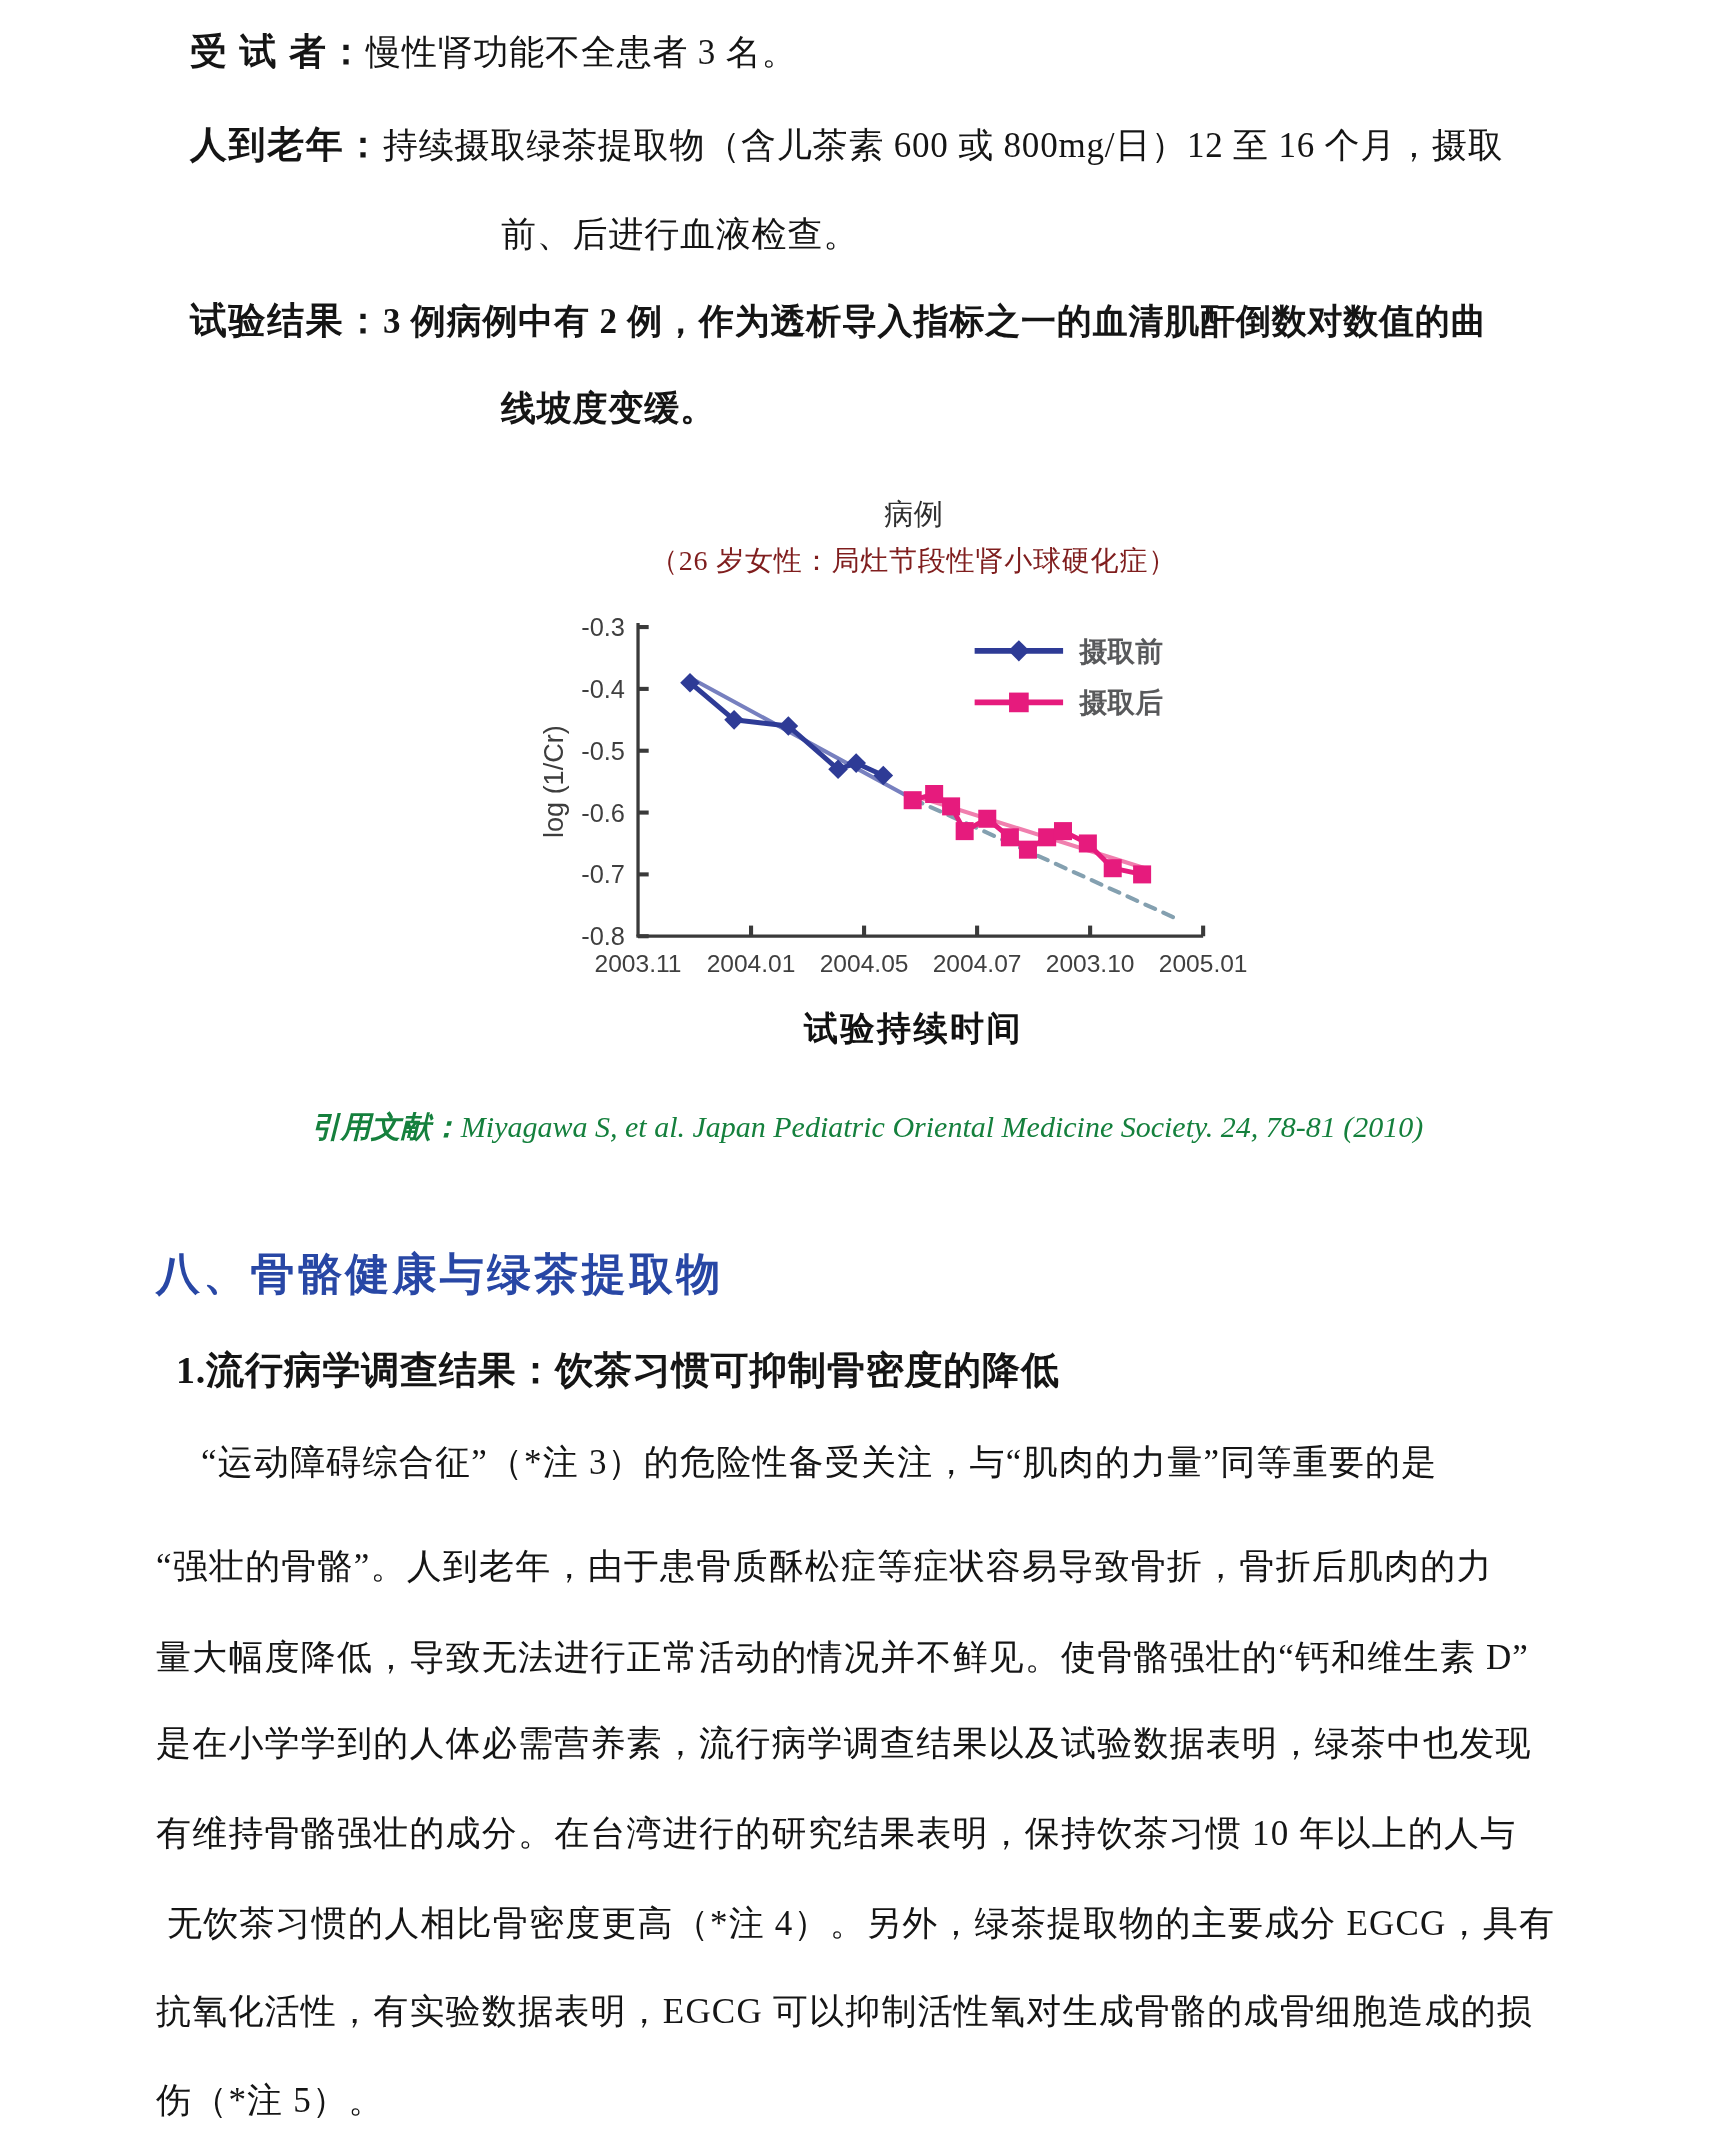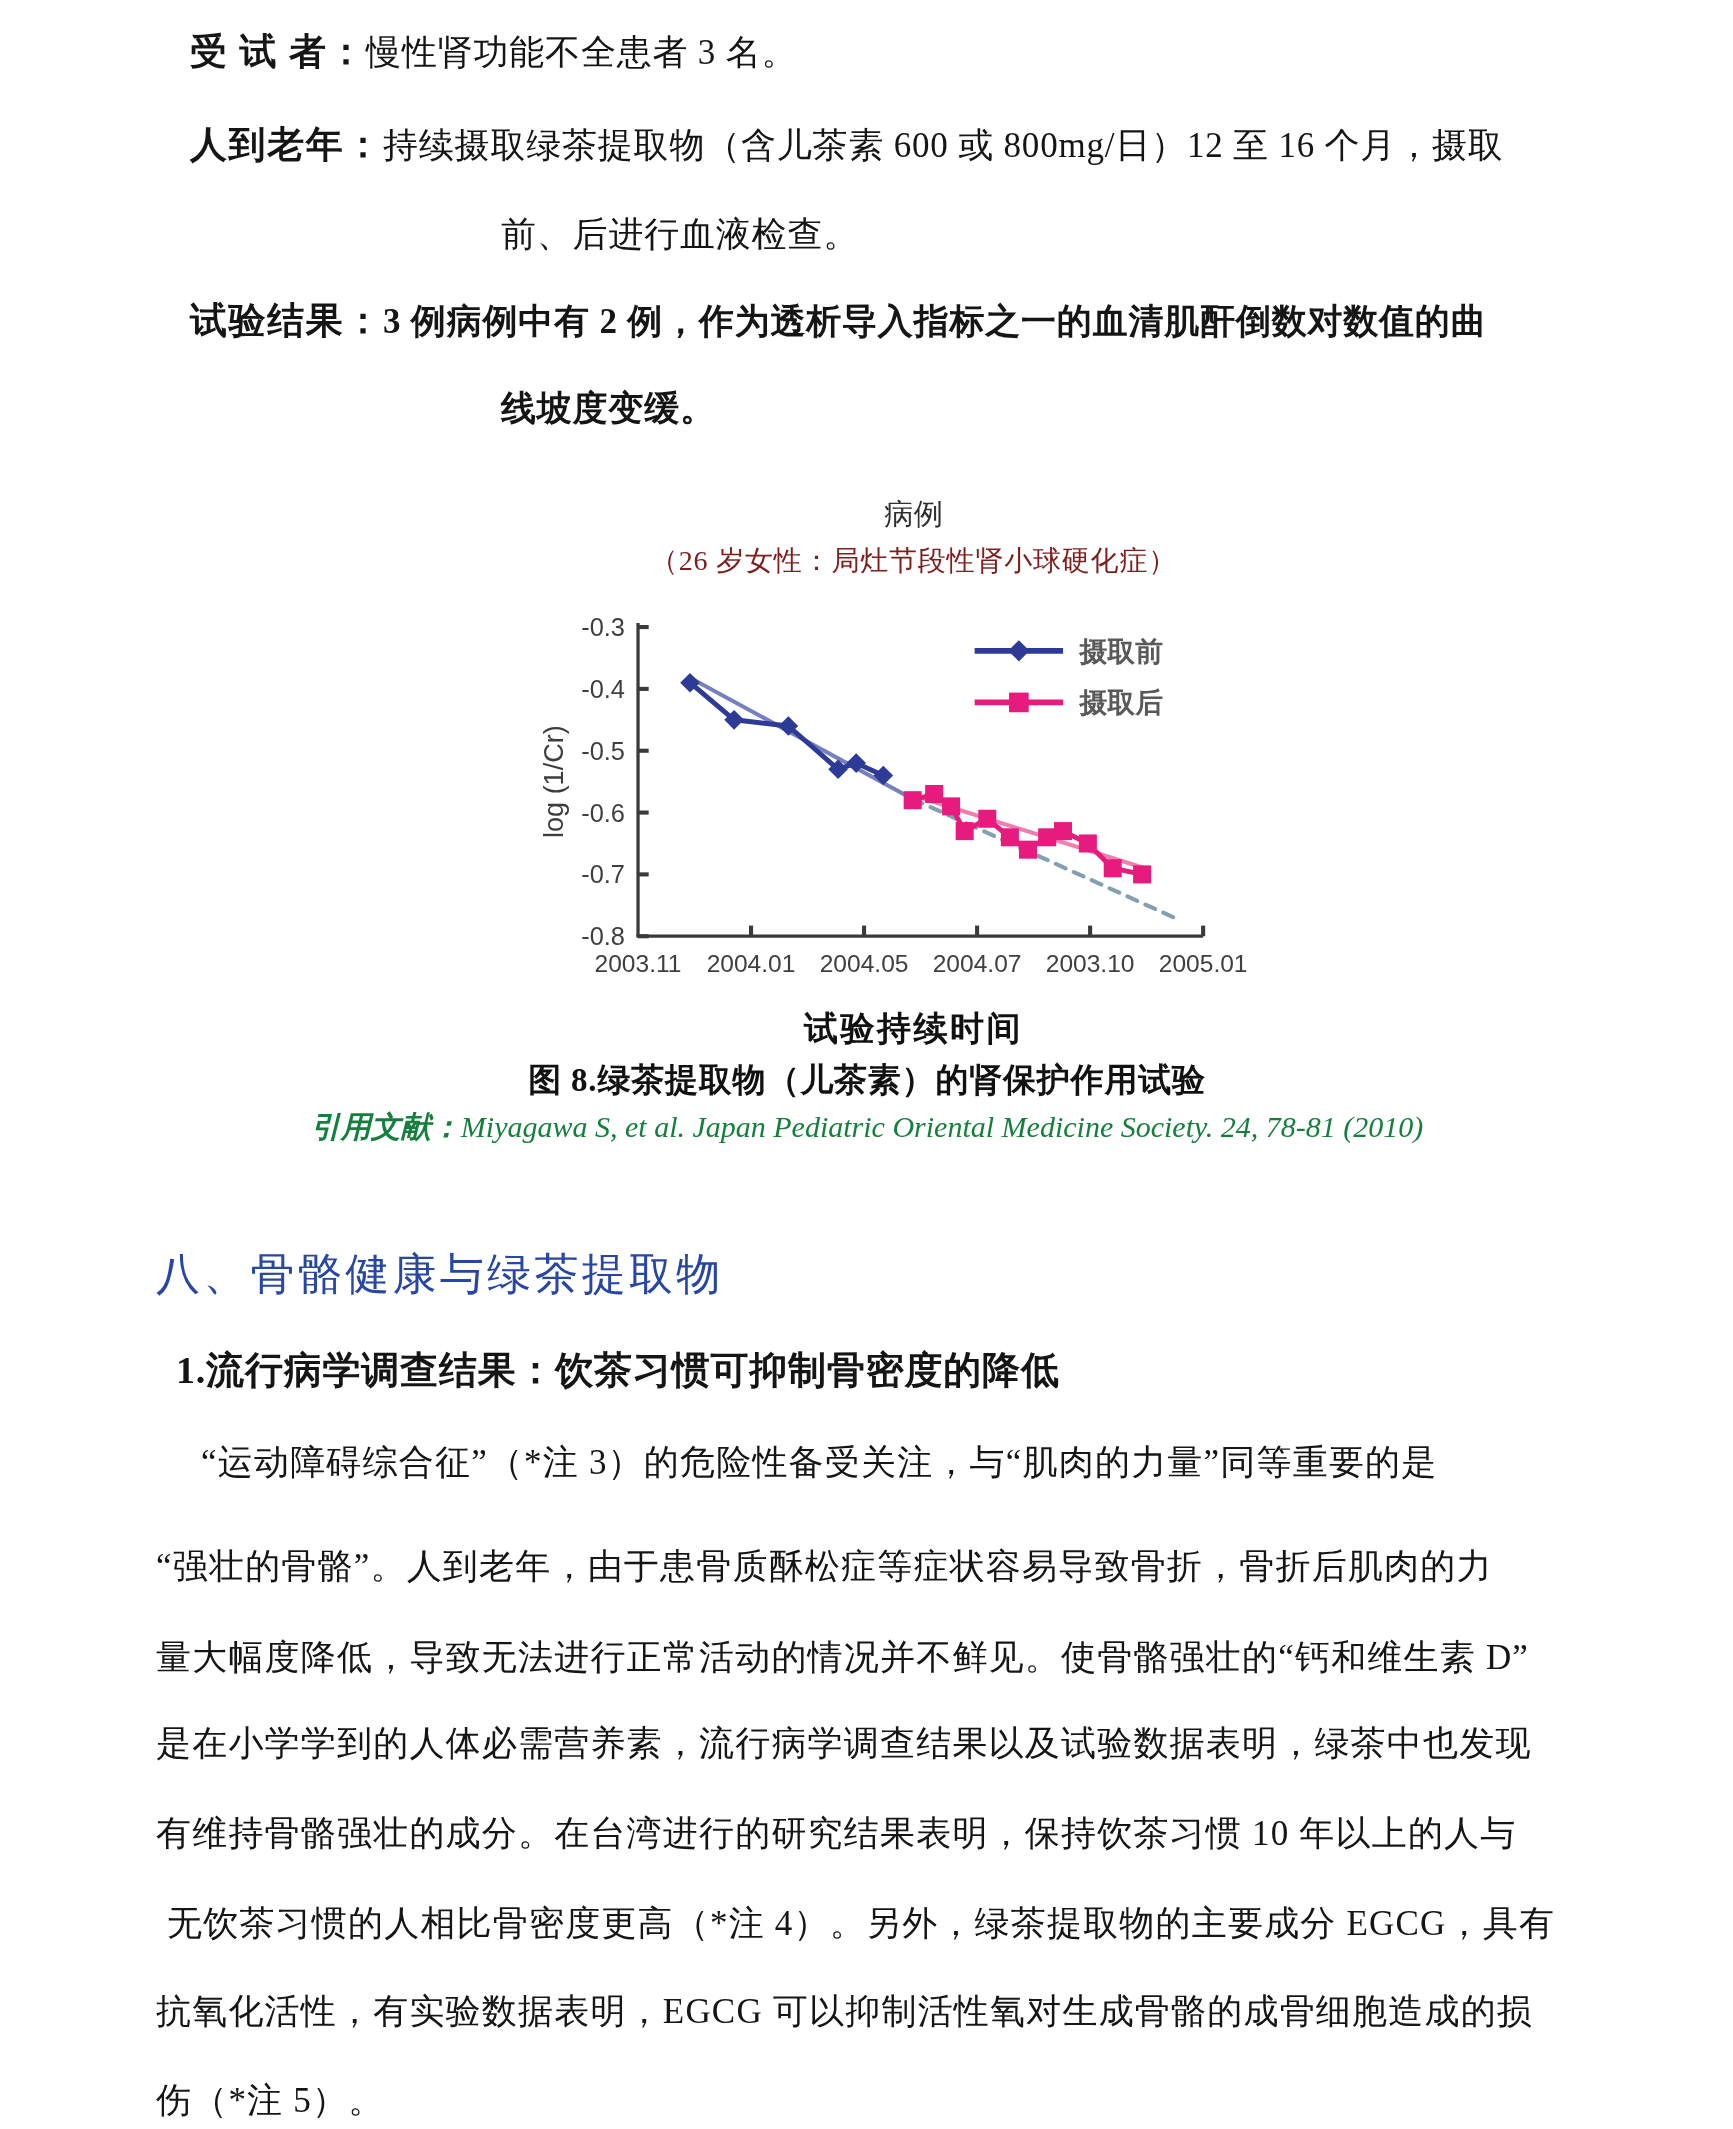--- a/index.html
+++ b/index.html
@@ -16,21 +16,21 @@
   .flabel{font-weight:bold;font-size:37px;letter-spacing:1.6px;}
   .fvalue{font-size:35px;}
   .bold{font-weight:bold;}
   .center{text-align:center;}
   .chart-title{font-size:29.5px;color:#2f2f2f;}
   .chart-subtitle{font-size:28px;color:#7f1d1d;letter-spacing:0.8px;}
   .xaxis-title{font-size:34px;font-weight:bold;color:#111;letter-spacing:2.5px;}
   .fig-caption{font-size:33px;font-weight:bold;color:#111;letter-spacing:0.8px;}
   .citation{font-size:30px;font-style:italic;color:#15803d;}
   .citation .cit-label{font-weight:bold;}
-  .sec-heading{font-size:44px;font-weight:normal;letter-spacing:3.3px;}
+  .sec-heading{font-size:44px;font-weight:bold;letter-spacing:3.3px;}
   .sub-heading{font-size:38px;font-weight:bold;letter-spacing:0.8px;}
   .para-line{font-size:35px;letter-spacing:1.2px;white-space:nowrap;}
 </style>
 </head>
 <body>
 
 <div id="page">
 
   <div class="abs fieldrow" style="left:190px;top:27px;">
     <span class="flabel">受 试 者：</span><span class="fvalue">慢性肾功能不全患者 3 名。</span>
@@ -108,21 +108,20 @@
       <line x1="560" y1="62" x2="668" y2="62" stroke="#2e3b96" stroke-width="7"></line>
       <path d="M 614 49 L 627 62 L 614 75 L 601 62 Z" fill="#2e3b96"></path>
       <text x="688" y="74" font-size="34" fill="#58595b" font-weight="bold" font-family="Liberation Sans, sans-serif">摄取前</text>
       <line x1="560" y1="125" x2="668" y2="125" stroke="#e61b7d" stroke-width="7"></line>
       <rect x="602" y="113" width="24" height="24" fill="#e61b7d"></rect>
       <text x="688" y="137" font-size="34" fill="#58595b" font-weight="bold" font-family="Liberation Sans, sans-serif">摄取后</text>
     </svg>
 
   <div class="abs center xaxis-title" style="left:504px;top:1006px;width:819px;">试验持续时间</div>
 
-  <div class="abs center fig-caption" style="left:0;top:1058px;width:1734px;">图 8.绿茶提取物（儿茶素）的肾保护作用试验</div>
   <div class="abs center citation" style="left:0;top:1107px;width:1734px;">
     <span class="cit-label">引用文献：</span><span>Miyagawa S, et al. Japan Pediatric Oriental Medicine Society. 24, 78-81 (2010)</span>
   </div>
 
   <div class="abs sec-heading" style="left: 156px; top: 1245px; color: rgb(40, 71, 165);" id="sec-heading">八、骨骼健康与绿茶提取物</div>
 
   <div class="abs sub-heading" style="left:176px;top:1345px;">1.流行病学调查结果：饮茶习惯可抑制骨密度的降低</div>
 
   <div class="abs para-line" style="left:201px;top:1439px;">“运动障碍综合征”（*注 3）的危险性备受关注，与“肌肉的力量”同等重要的是</div>
   <div class="abs para-line" style="left:156px;top:1543px;">“强壮的骨骼”。人到老年，由于患骨质酥松症等症状容易导致骨折，骨折后肌肉的力</div>

